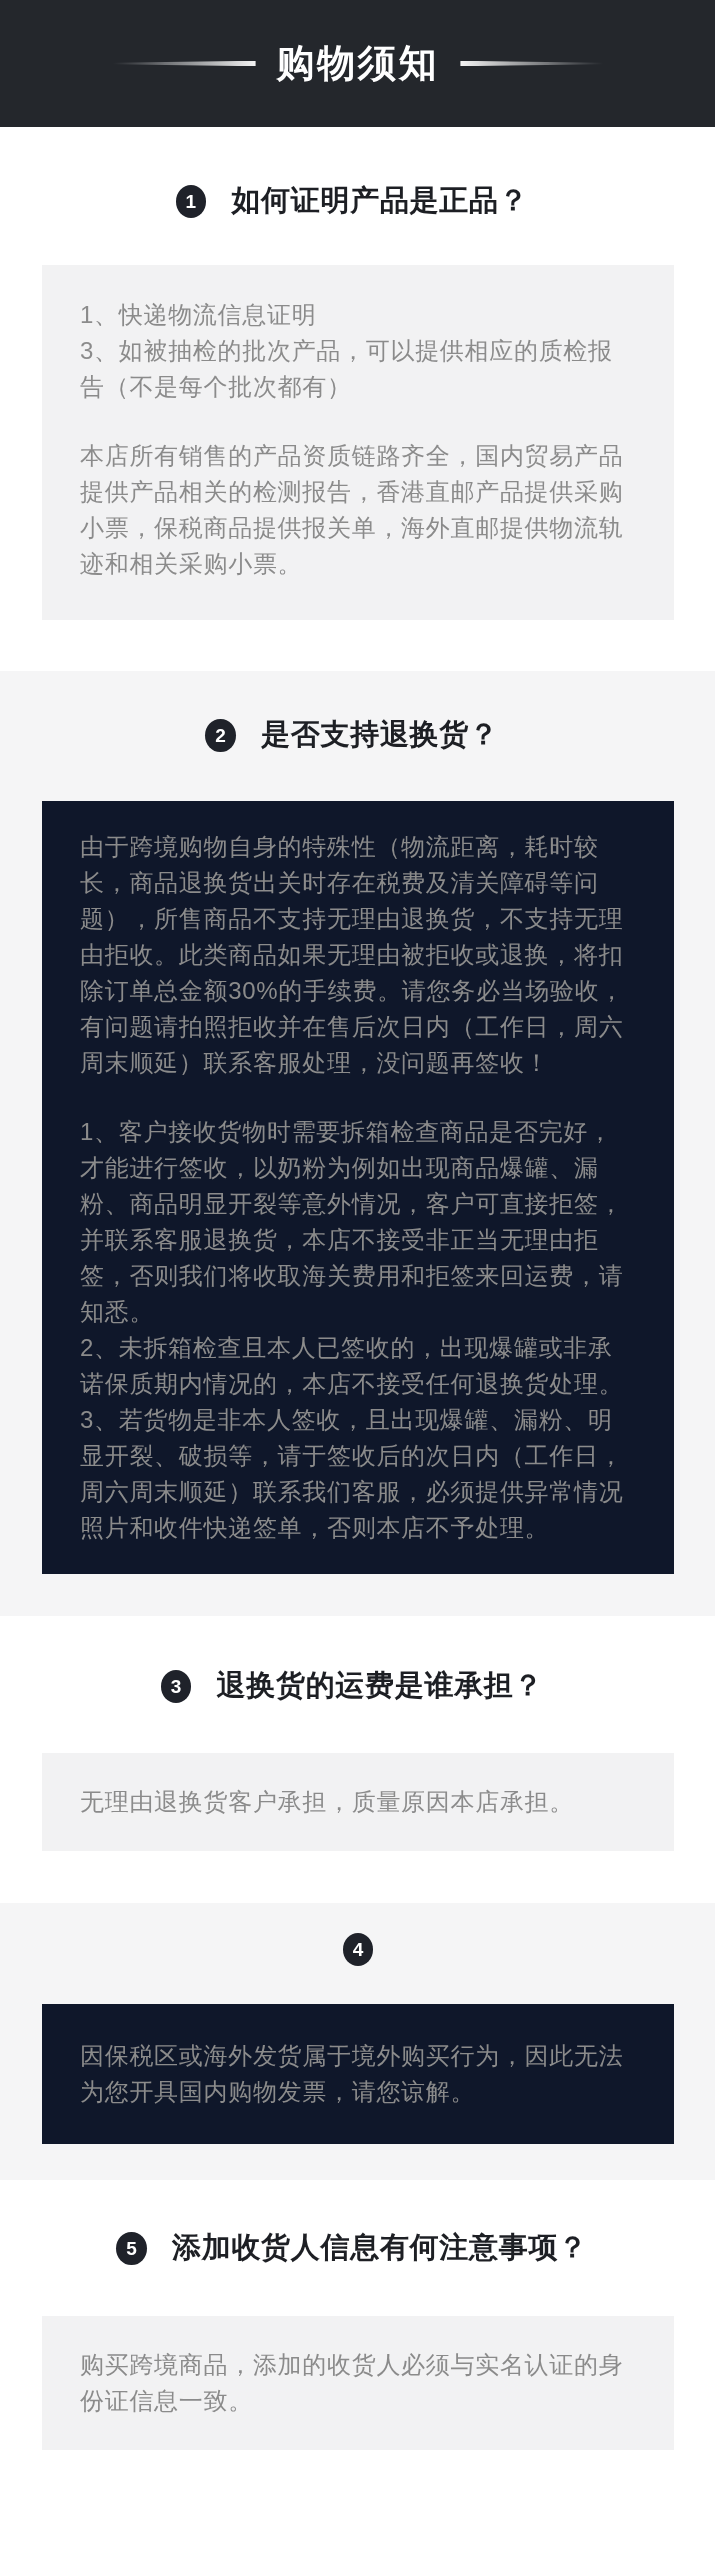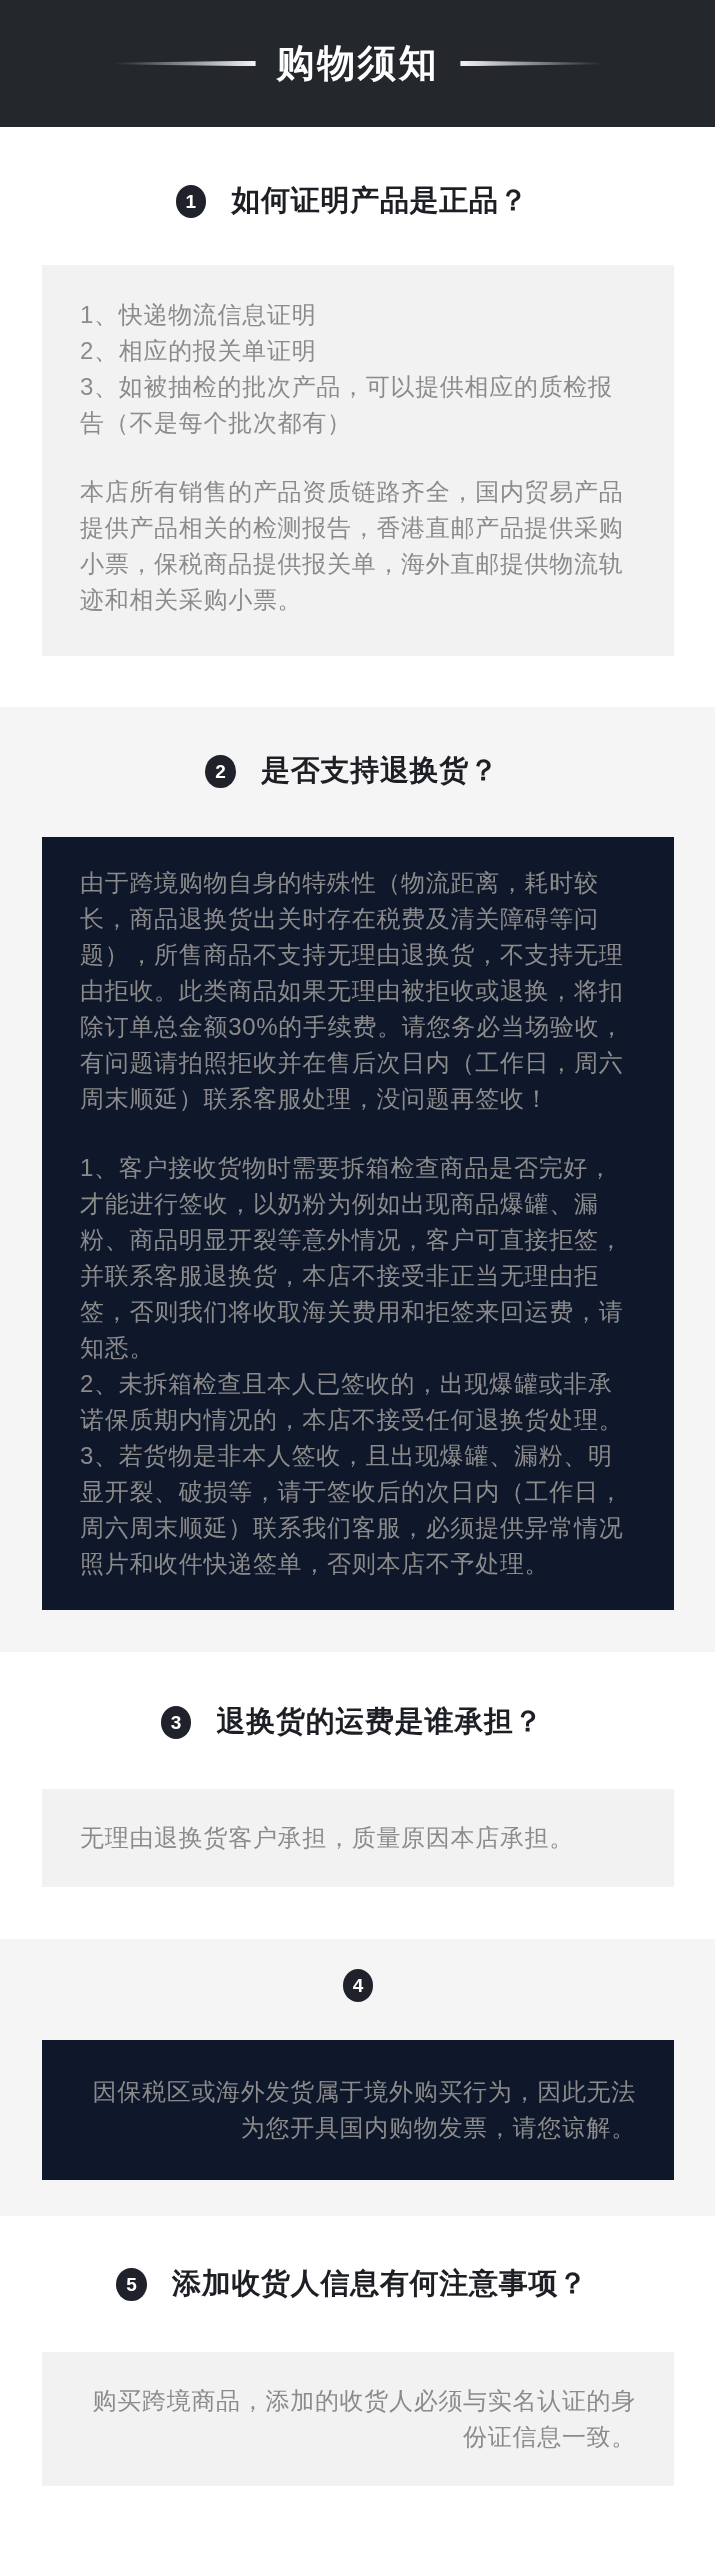--- a/index.html
+++ b/index.html
@@ -69,45 +69,44 @@
   .sec-2{margin-top:51px;padding-top:32px;padding-bottom:42px;}
   .sec-2 .sec-title{margin-bottom:34px;}
   .sec-2 .box{padding:28px 38px;}
 
   .sec-3{padding-top:38px;}
   .sec-3 .sec-title{margin-bottom:35px;}
   .sec-3 .box{padding:31px 38px;font-family:Liberation Serif, serif;}
 
   .sec-4{margin-top:52px;padding-top:30px;padding-bottom:36px;}
   .sec-4 .sec-title{margin-bottom:38px;}
-  .sec-4 .box{padding:34px 38px;text-align:right;}
+  .sec-4 .box{padding:34px 38px;}
 
   .sec-5{padding-top:36px;padding-bottom:45px;}
   .sec-5 .sec-title{margin-bottom:36px;}
-  .sec-5 .box{padding:31px 38px;text-align:right;}
+  .sec-5 .box{padding:31px 38px;}
 </style>
 </head>
 <body>
 
 <div class="page">
 
   <header class="header">
     <span class="deco deco-left"></span>
     <h1 class="header-title">购物须知</h1>
     <span class="deco deco-right"></span>
   </header>
 
   <section class="sec-1">
     <div class="sec-title">
       <span class="badge">1</span>
       <h2 class="sec-title-text">如何证明产品是正品？</h2>
     </div>
     <div class="box gray-box">
       <p class="body-text">1、快递物流信息证明</p>
-      <p class="body-text">2、相应的报关单证明</p>
       <p class="body-text">3、如被抽检的批次产品，可以提供相应的质检报告（不是每个批次都有）</p>
       <p class="body-text para-gap">本店所有销售的产品资质链路齐全，国内贸易产品提供产品相关的检测报告，香港直邮产品提供采购小票，保税商品提供报关单，海外直邮提供物流轨迹和相关采购小票。</p>
     </div>
   </section>
 
   <section class="band sec-2">
     <div class="sec-title">
       <span class="badge">2</span>
       <h2 class="sec-title-text">是否支持退换货？</h2>
     </div>

